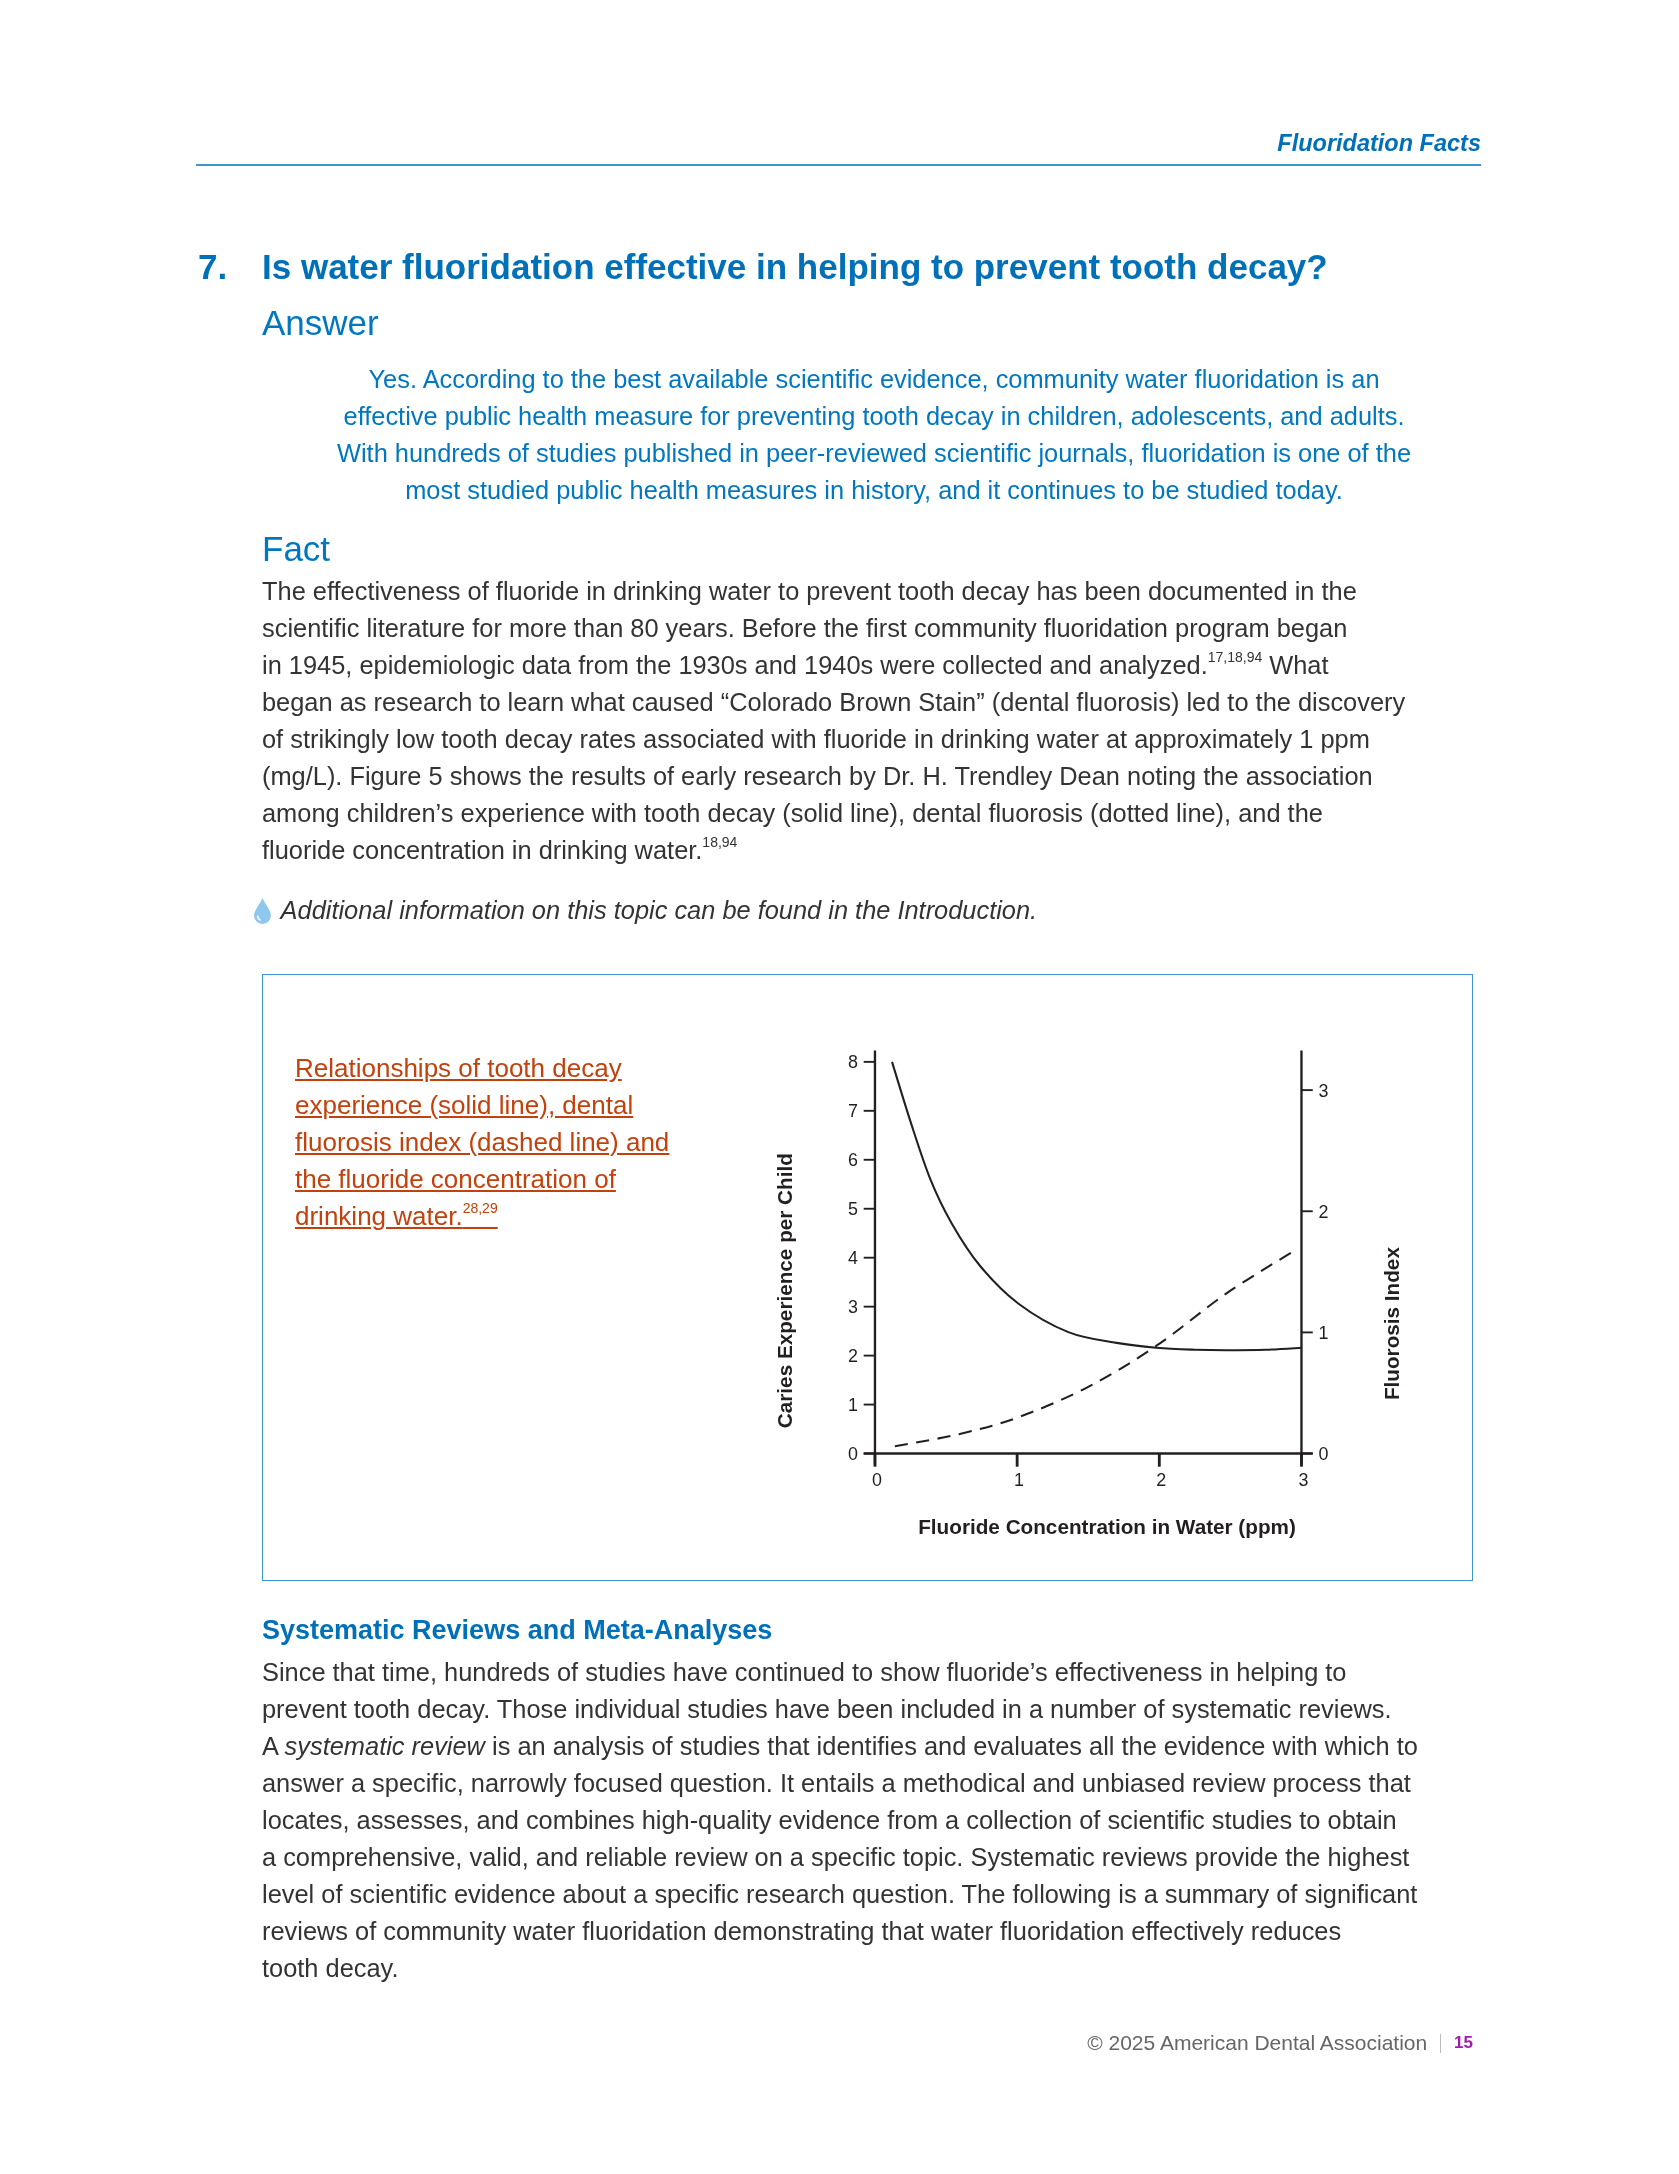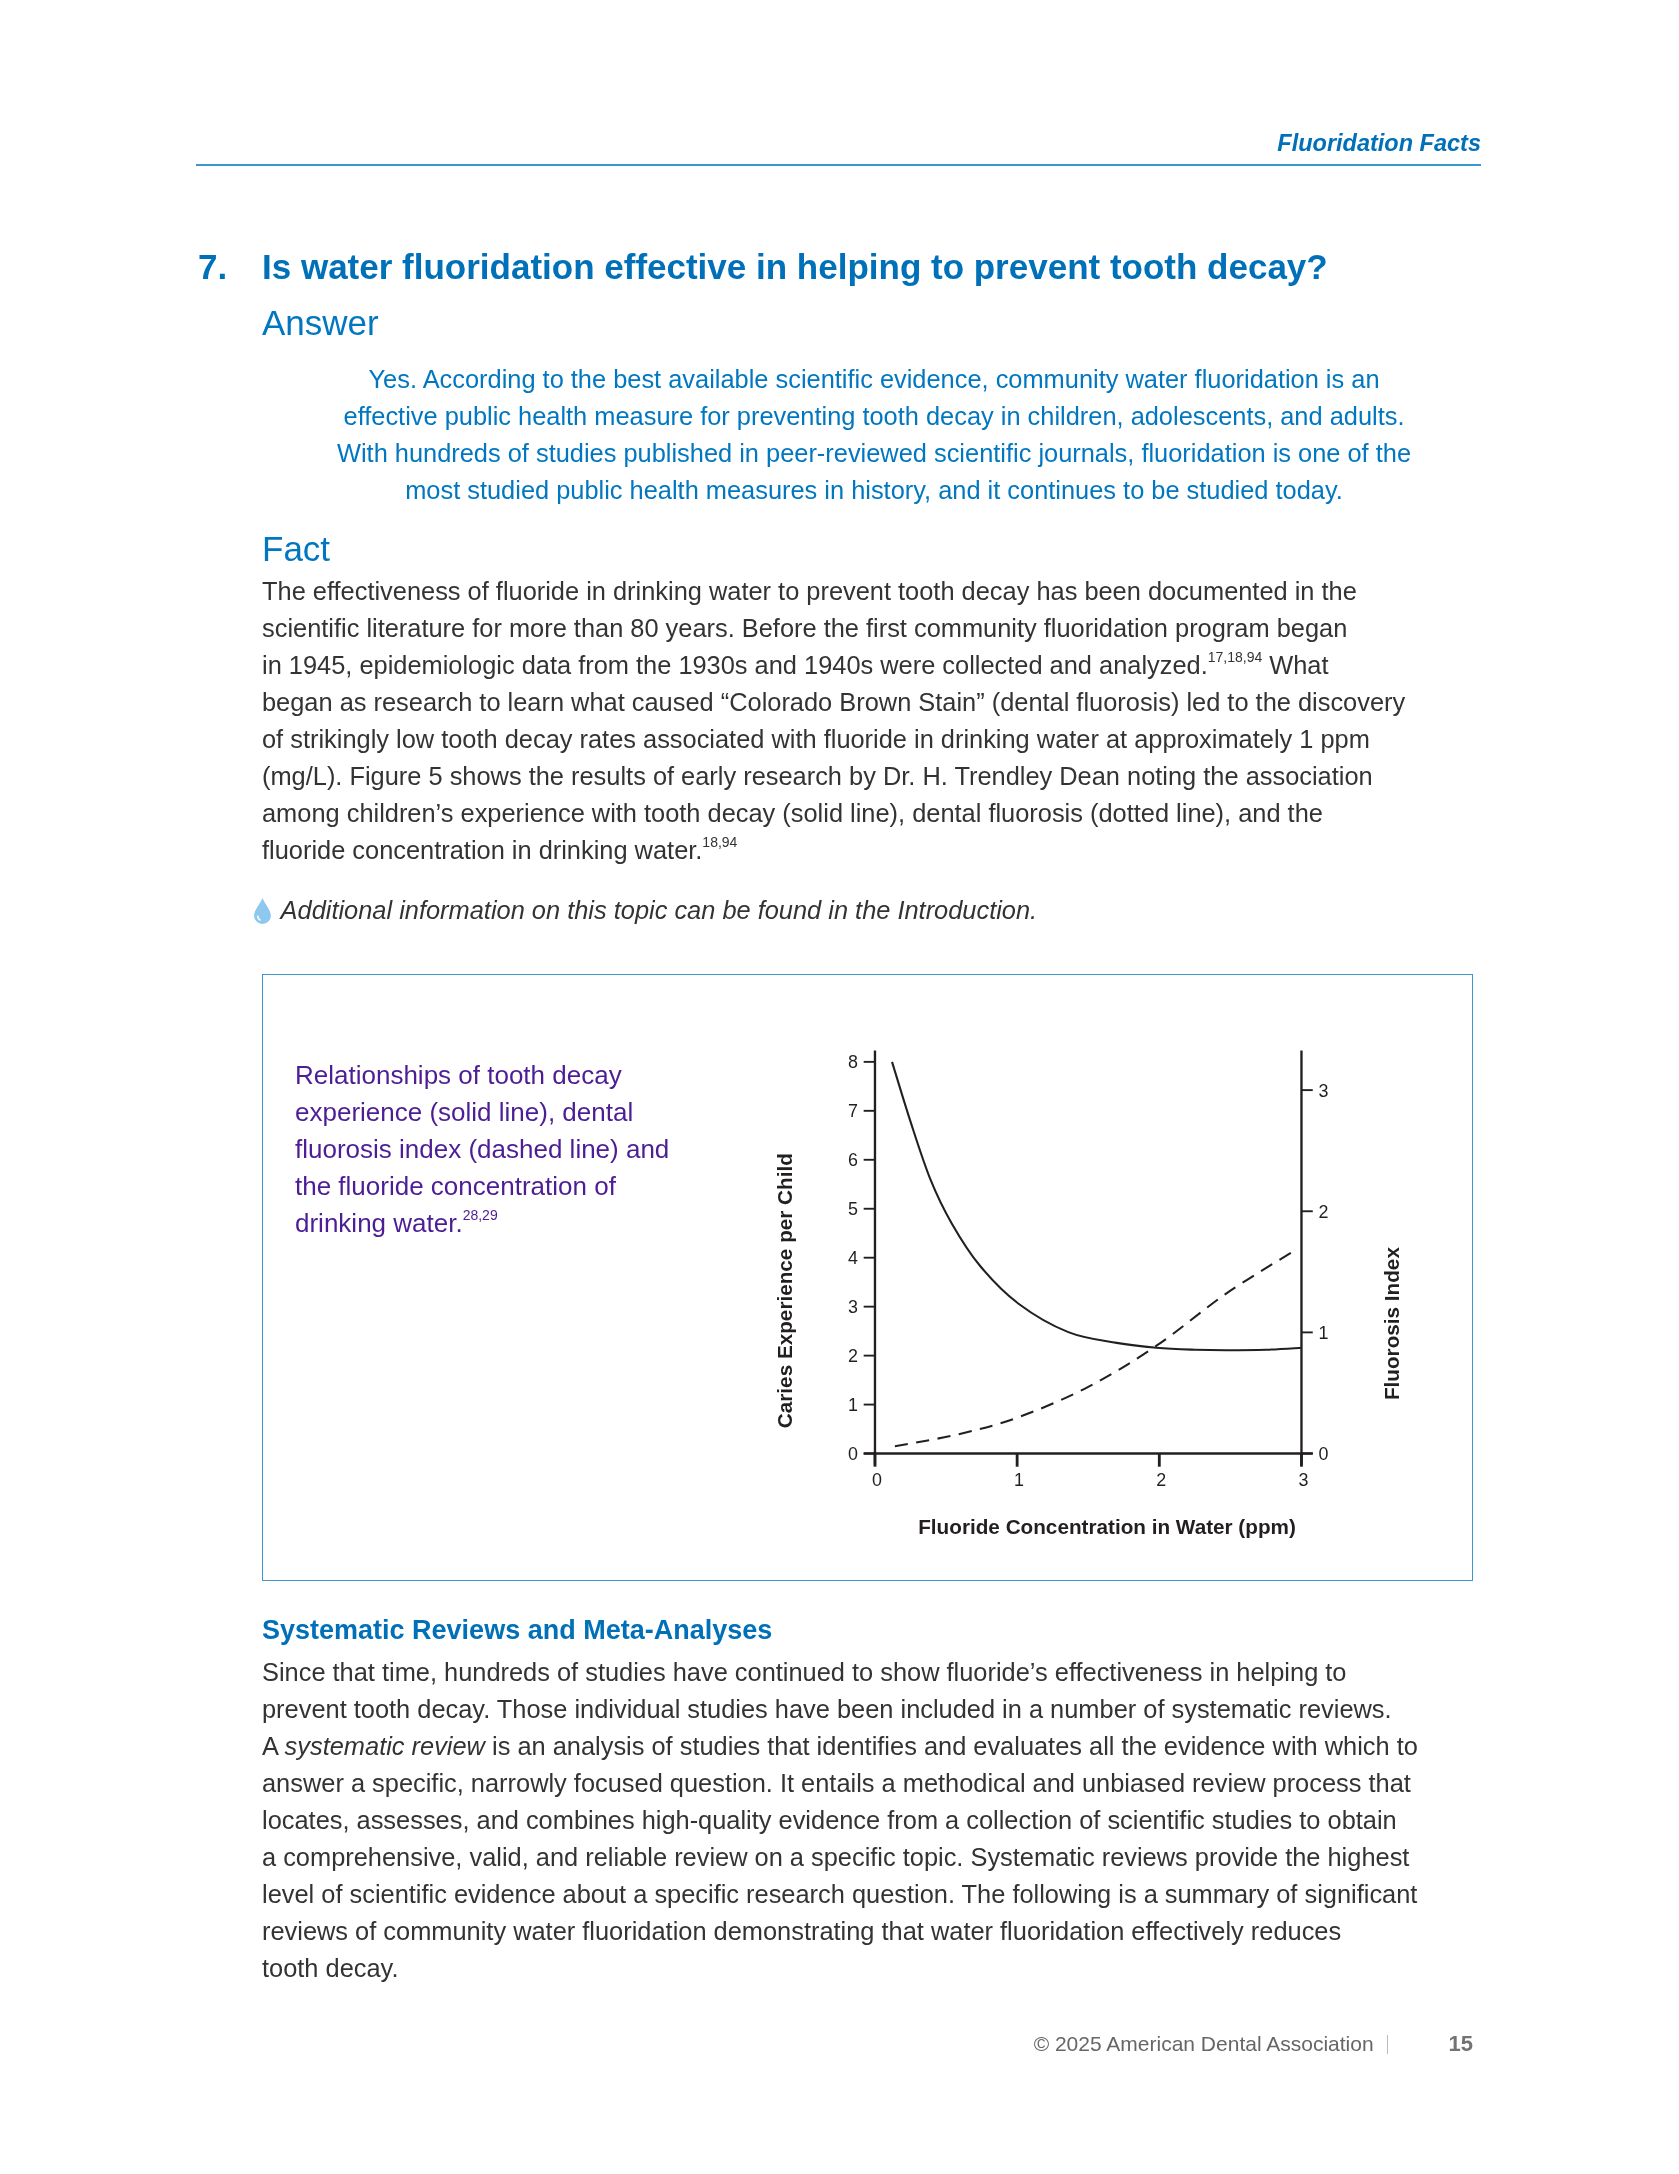--- a/index.html
+++ b/index.html
@@ -11,26 +11,26 @@
   .col { position:absolute; left:262px; width:1224px; }
   .sub-h { font-size:35px; color:#0077c0; }
   .answer-text { font-size:25.4px; line-height:37px; color:#0077c0; }
   .body-text { font-size:25.4px; line-height:37px; color:#333333; }
   sup { font-size:14px; line-height:0; position:relative; top:-2.8px; vertical-align:super; }
   .note { position:absolute; left:254px; top:896px; font-size:25.4px; font-style:italic; color:#333; display:flex; align-items:center; gap:7.5px; }
   .drop { width:21px; height:28px; margin-left:-1.9px; }
   .fig-box { position:absolute; left:262px; top:974px; width:1211px; height:607px; border:1.9px solid #3c96cf; box-sizing:border-box; }
   .fig-header { position:absolute; left:0; top:0; right:0; height:44px; border-bottom:1.9px solid #3c96cf; }
   .fig-title { position:absolute; left:32px; top:7.5px; font-size:26px; font-weight:bold; color:#0070b8; }
-  .fig-caption { position:absolute; left:32px; top:82px; width:395px; font-size:26px; line-height:37px; color:#4c1d95; }
+  .fig-caption { position:absolute; left:32px; top:75px; width:395px; font-size:26px; line-height:37px; color:#c2410c;text-decoration:underline; }
   .chart { position:absolute; left:0; top:0; }
   .sec-h { position:absolute; left:262px; top:1615px; font-size:27px; font-weight:bold; color:#0070b8; }
   .footer { position:absolute; right:207px; top:2031px; font-size:21px; color:#666; display:flex; align-items:center; gap:13px; }
   .footer .sep { width:0.9px; height:19px; background:#bbb; }
-  .footer .page { color:#737373; font-weight:bold; font-size:22px;margin-left:48px; }
+  .footer .page { color:#a21caf; font-weight:bold; font-size:17px; }
 </style>
 </head>
 <body>
 
 <div class="header-title">Fluoridation Facts</div>
 <div class="header-rule"></div>
 
 <div class="q-num">7.</div>
 <div class="q-title">Is water fluoridation effective in helping to prevent tooth decay?</div>
 

